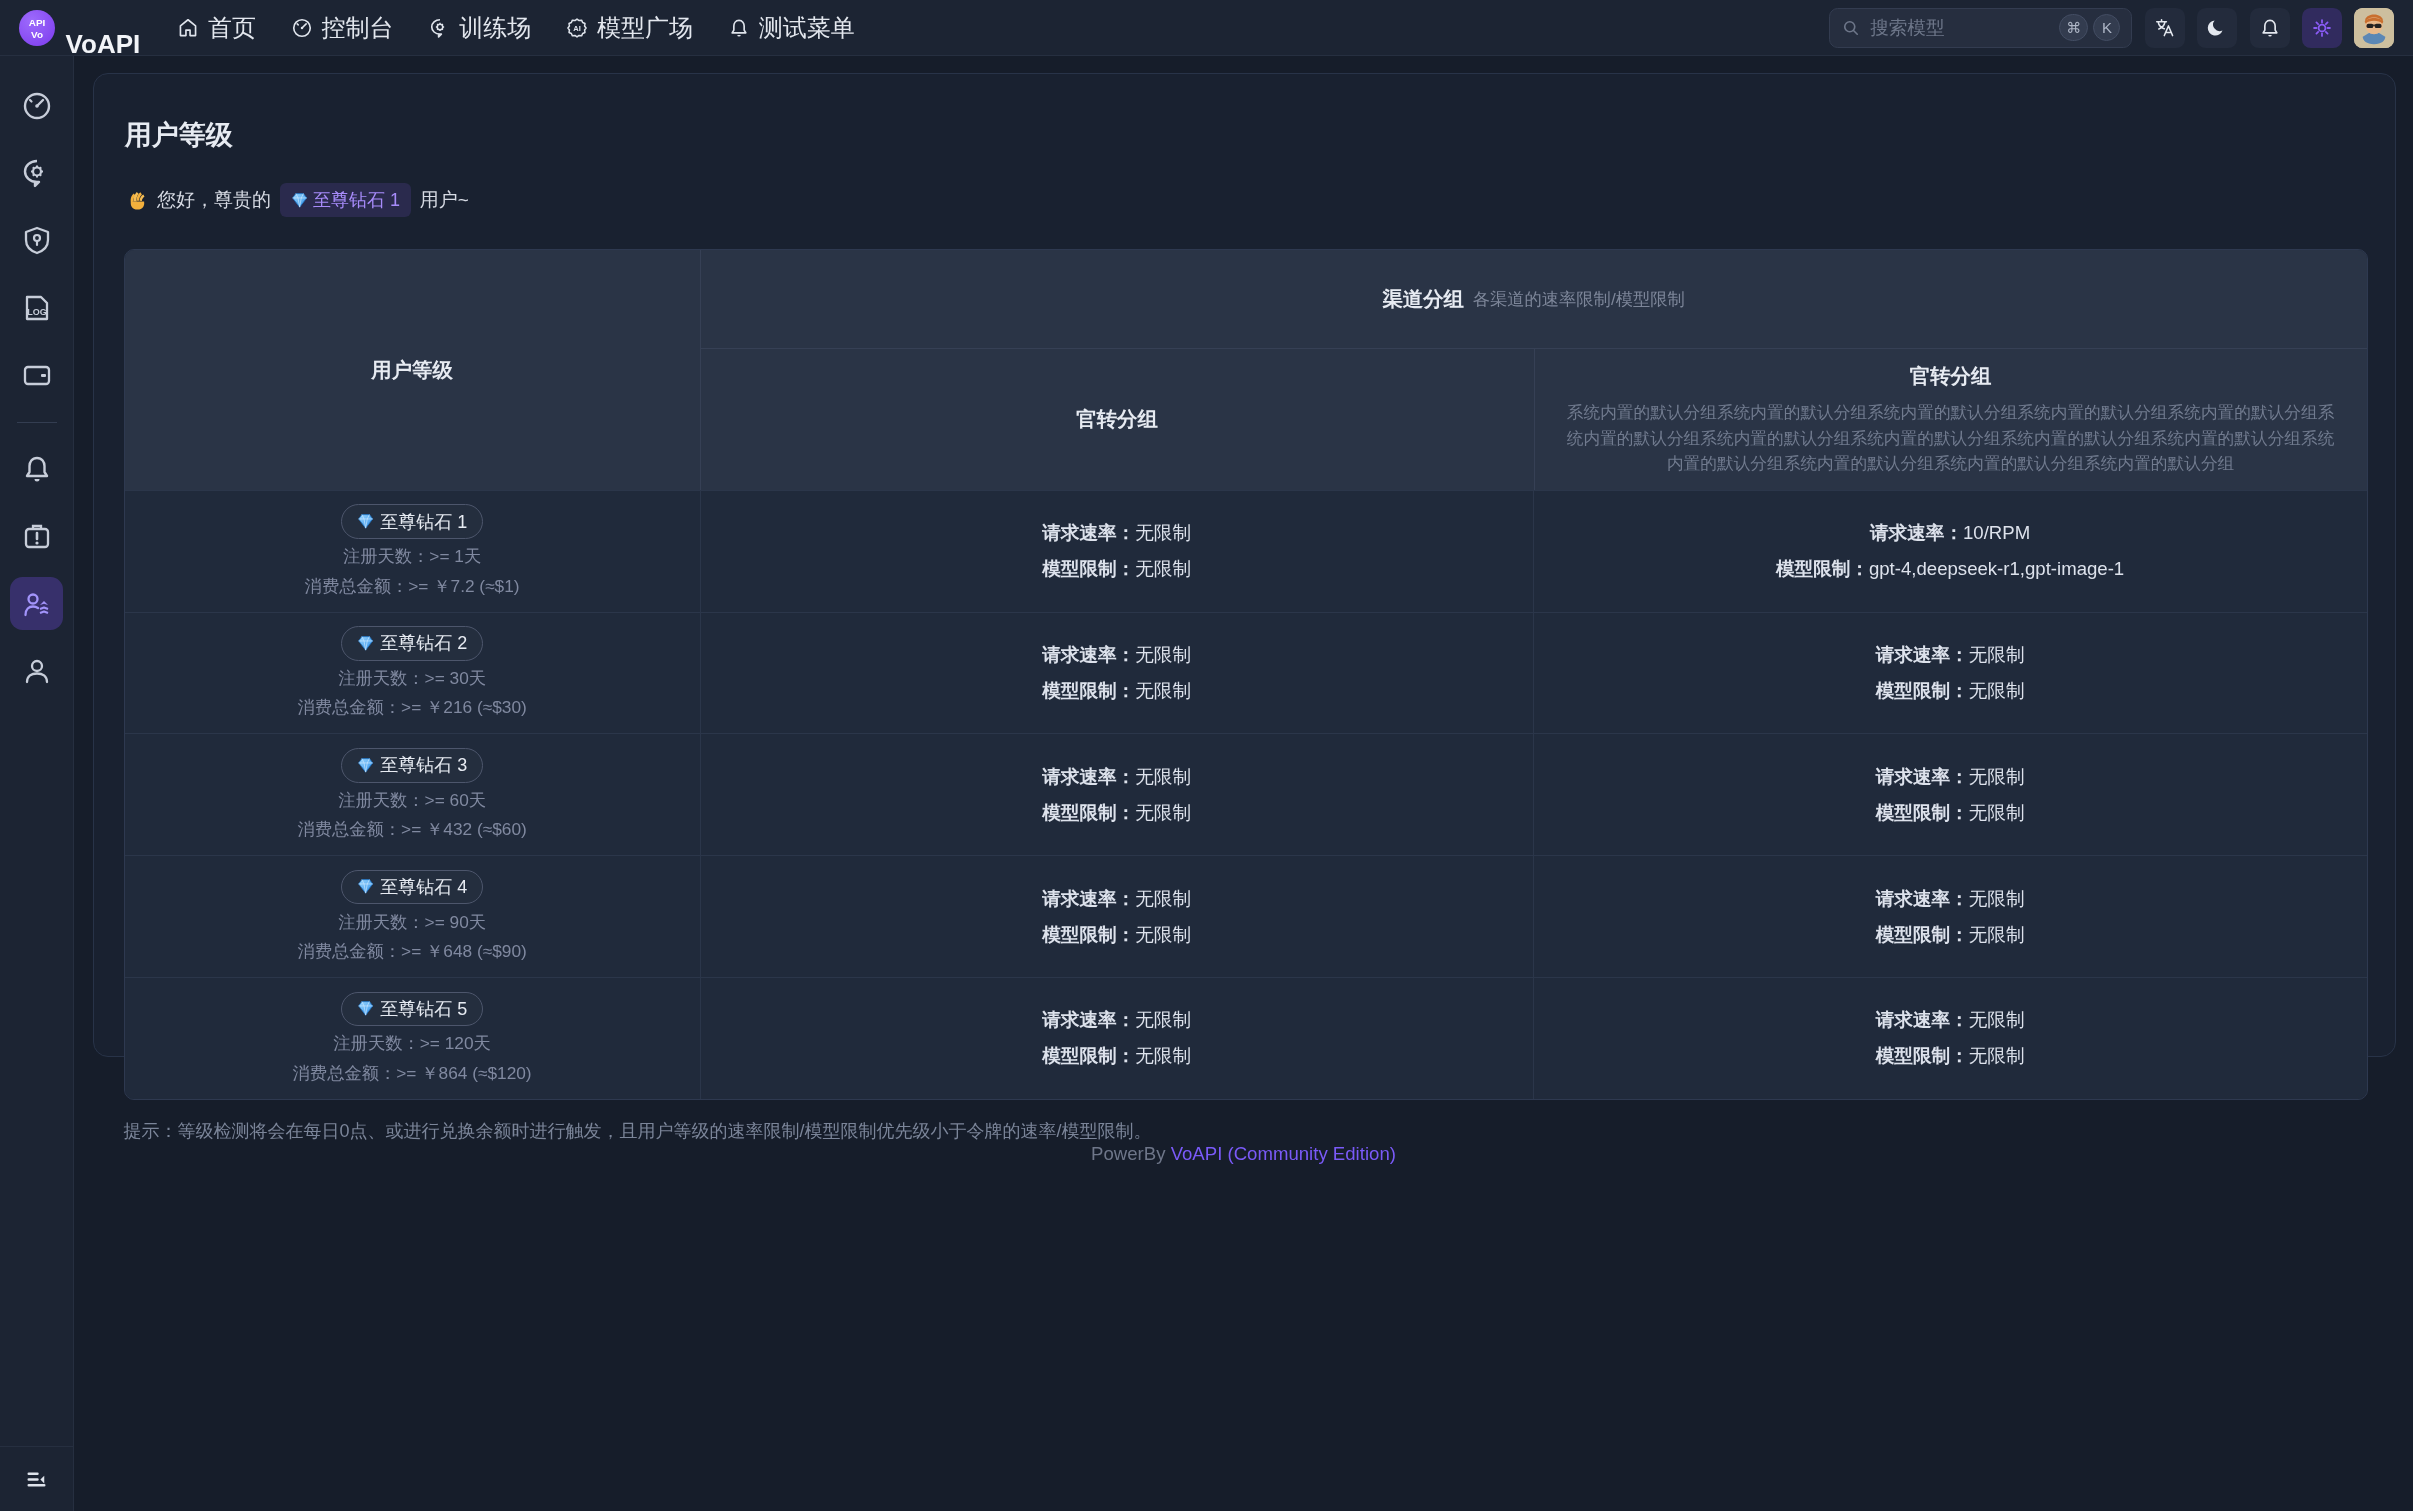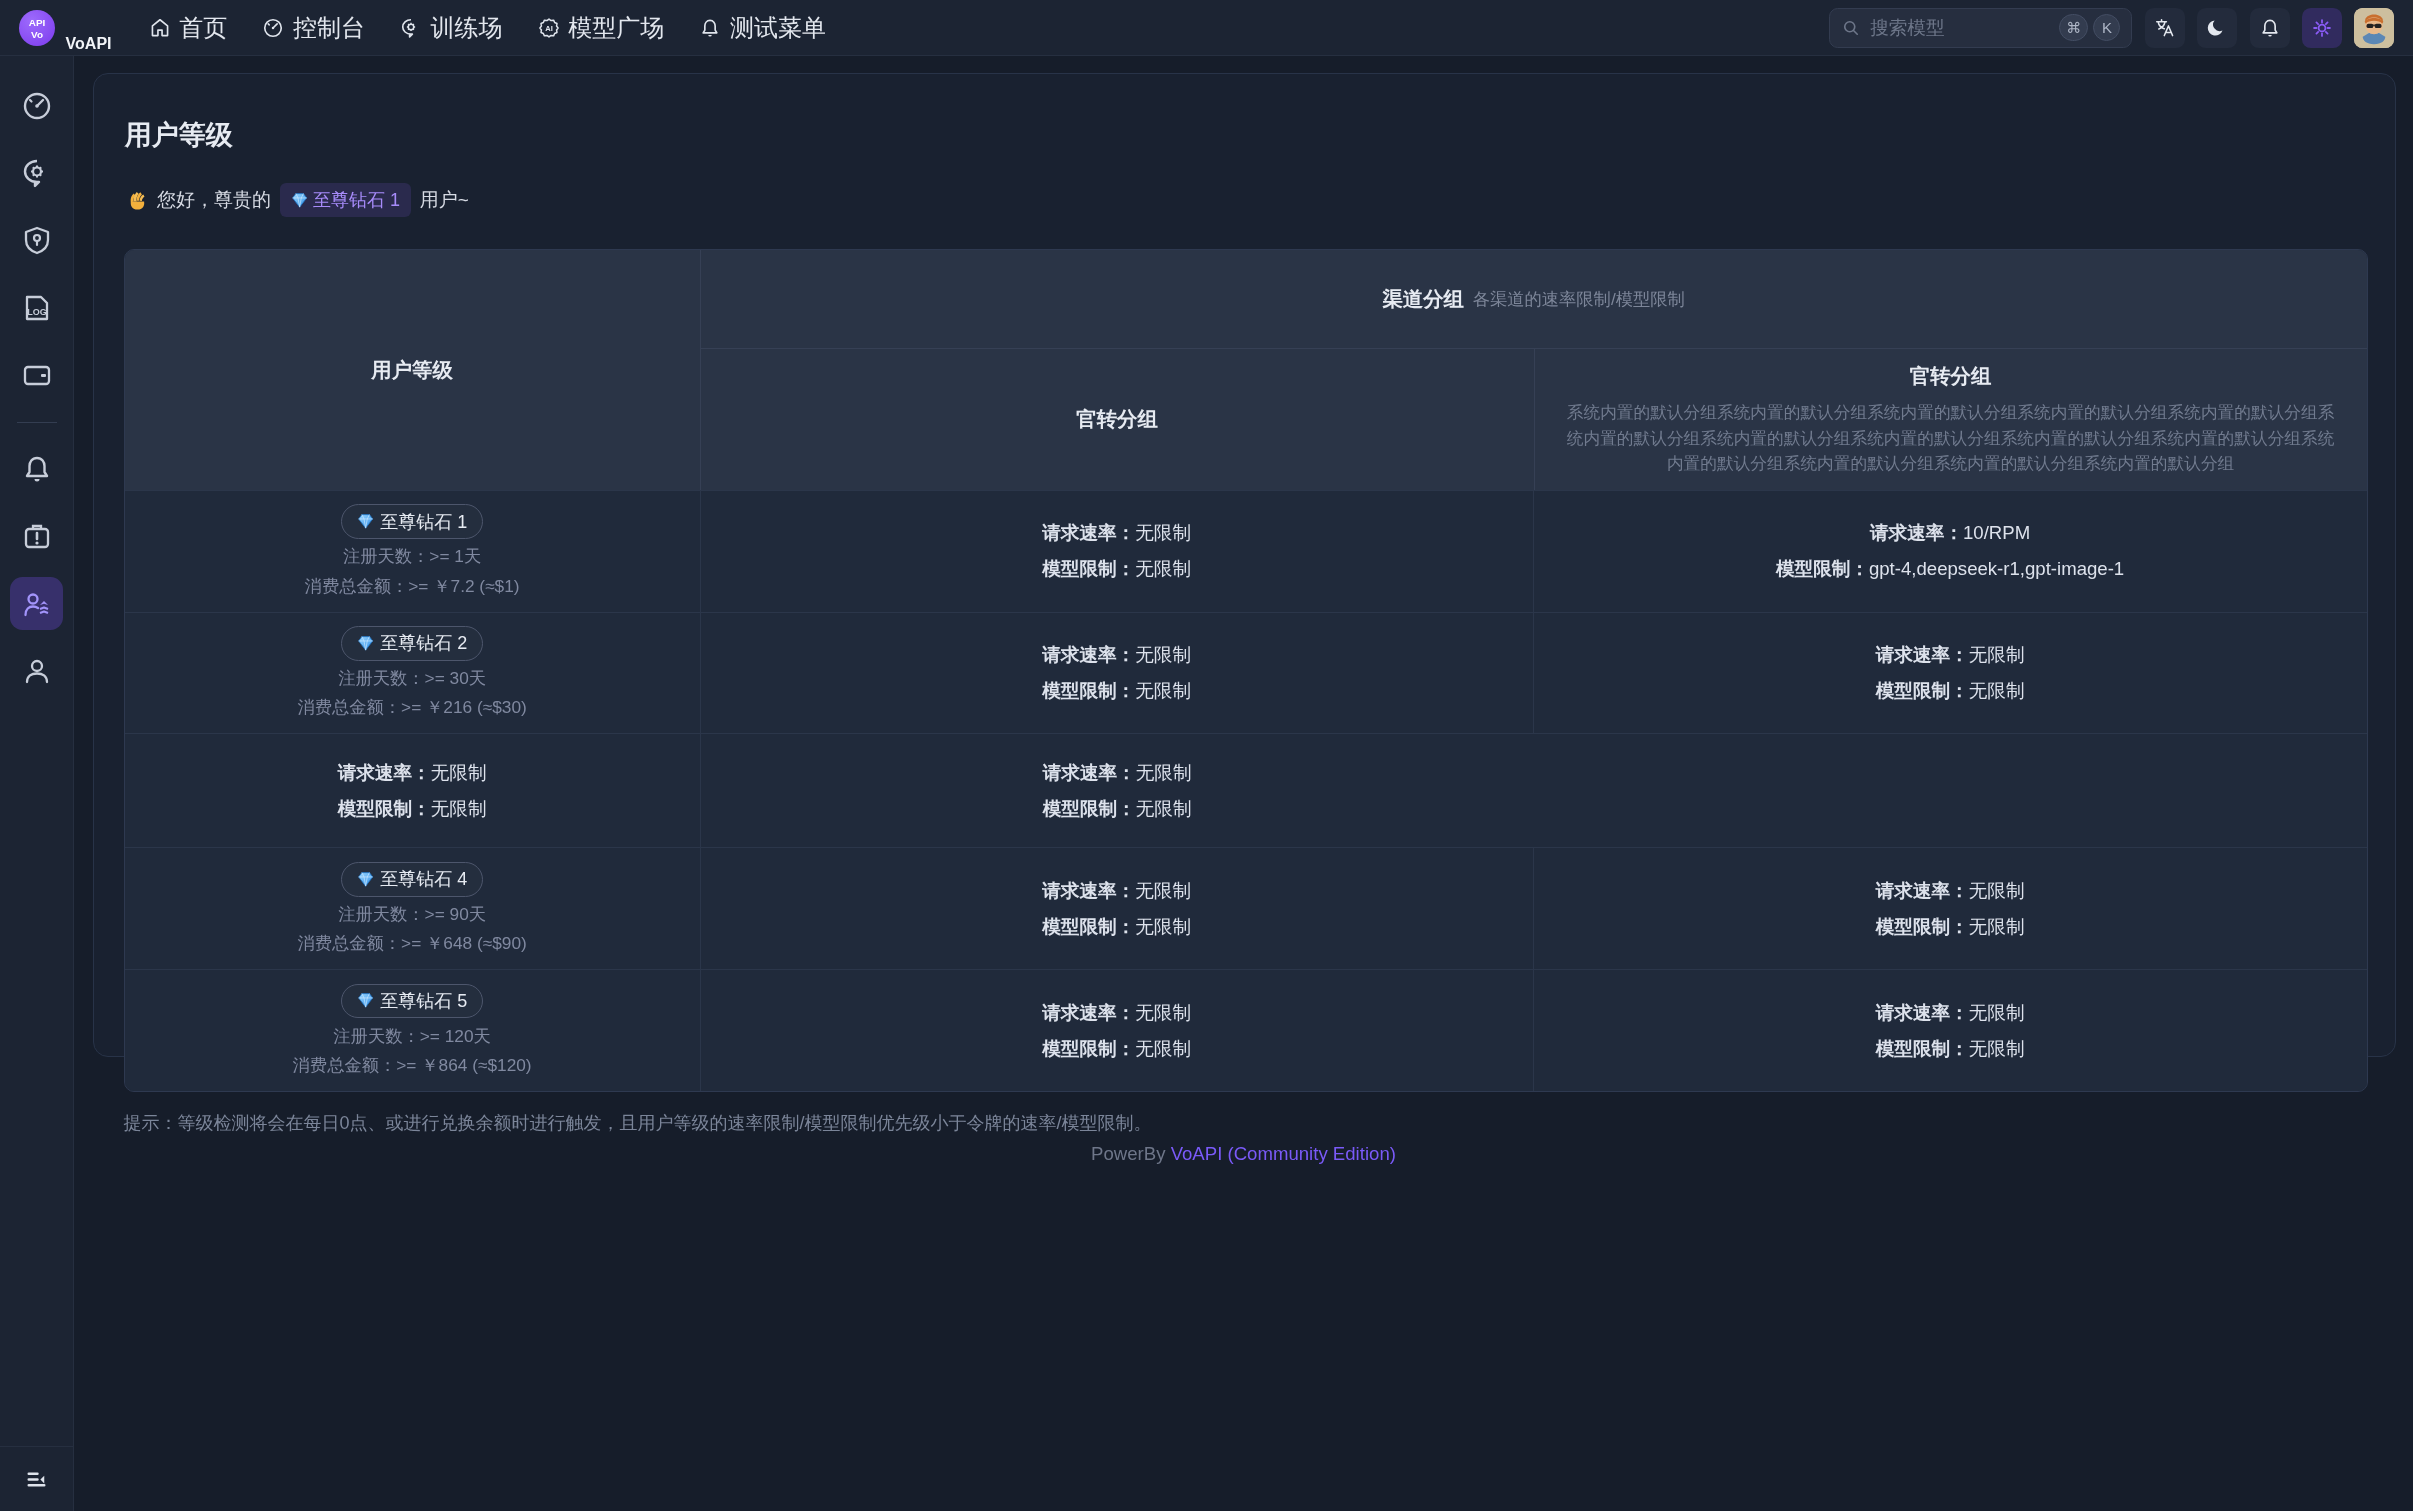--- a/index.html
+++ b/index.html
@@ -17,21 +17,21 @@
   .topbar {
     position:absolute; top:0; left:0; right:0; height:56px;
     background:#1c2433; border-bottom:1.2px solid #262f40;
     display:flex; align-items:center; padding:0 18.6px; z-index:10;
   }
   .logo {
     width:36px; height:36px; border-radius:50%;
     background:radial-gradient(circle at 35% 30%, #9d6bfc, #7c3aed);
     display:flex; align-items:center; justify-content:center; margin-right:11px;
   }
-  .brand { font-size:16px; font-weight:bold; color:#f2f4f8; margin-right:37px;margin-top:33px; }
+  .brand { font-size:26px; font-weight:bold; color:#f2f4f8; margin-right:37px;margin-top:33px; }
   .nav-menu { display:flex; align-items:center; gap:35px; }
   .nav-item { display:flex; align-items:center; gap:8.7px; font-size:24px; color:#e3e7ee; cursor:pointer; }
   .topbar-right { margin-left:auto; display:flex; align-items:center; gap:12.4px; }
   .searchbox {
     width:303px; height:40px; background:#262e3f; border:1.2px solid #333c50;
     border-radius:8.7px; display:flex; align-items:center; padding:0 11px; gap:8.7px;
   }
   .searchbox input {
     flex:1; background:transparent; border:none; outline:none;
     font-size:18.6px; color:#cfd5e1; font-family:inherit; min-width:0;
@@ -481,20 +481,32 @@
       <div><span class="lbl">请求速率：</span><span>无限制</span></div>
       <div><span class="lbl">模型限制：</span><span>无限制</span></div>
     </div>
     <div class="cell limit-cell">
       <div><span class="lbl">请求速率：</span><span>无限制</span></div>
       <div><span class="lbl">模型限制：</span><span>无限制</span></div>
     </div>
   </div>
 
   <div class="tbl-row">
+    <div class="cell level-cell">
+      <span class="level-badge">
+        <span>
+                  <svg width="17.3" height="17.3" viewBox="0 0 32 32">
+                    <use href="#ic-diamond"></use>
+                  </svg>
+                </span>
+        <span>至尊钻石 3</span>
+      </span>
+      <div class="level-line">注册天数：&gt;= 60天</div>
+      <div class="level-line">消费总金额：&gt;= ￥432 (≈$60)</div>
+    </div>
     <div class="cell limit-cell limit-col2">
       <div><span class="lbl">请求速率：</span><span>无限制</span></div>
       <div><span class="lbl">模型限制：</span><span>无限制</span></div>
     </div>
     <div class="cell limit-cell">
       <div><span class="lbl">请求速率：</span><span>无限制</span></div>
       <div><span class="lbl">模型限制：</span><span>无限制</span></div>
     </div>
   </div>
 

